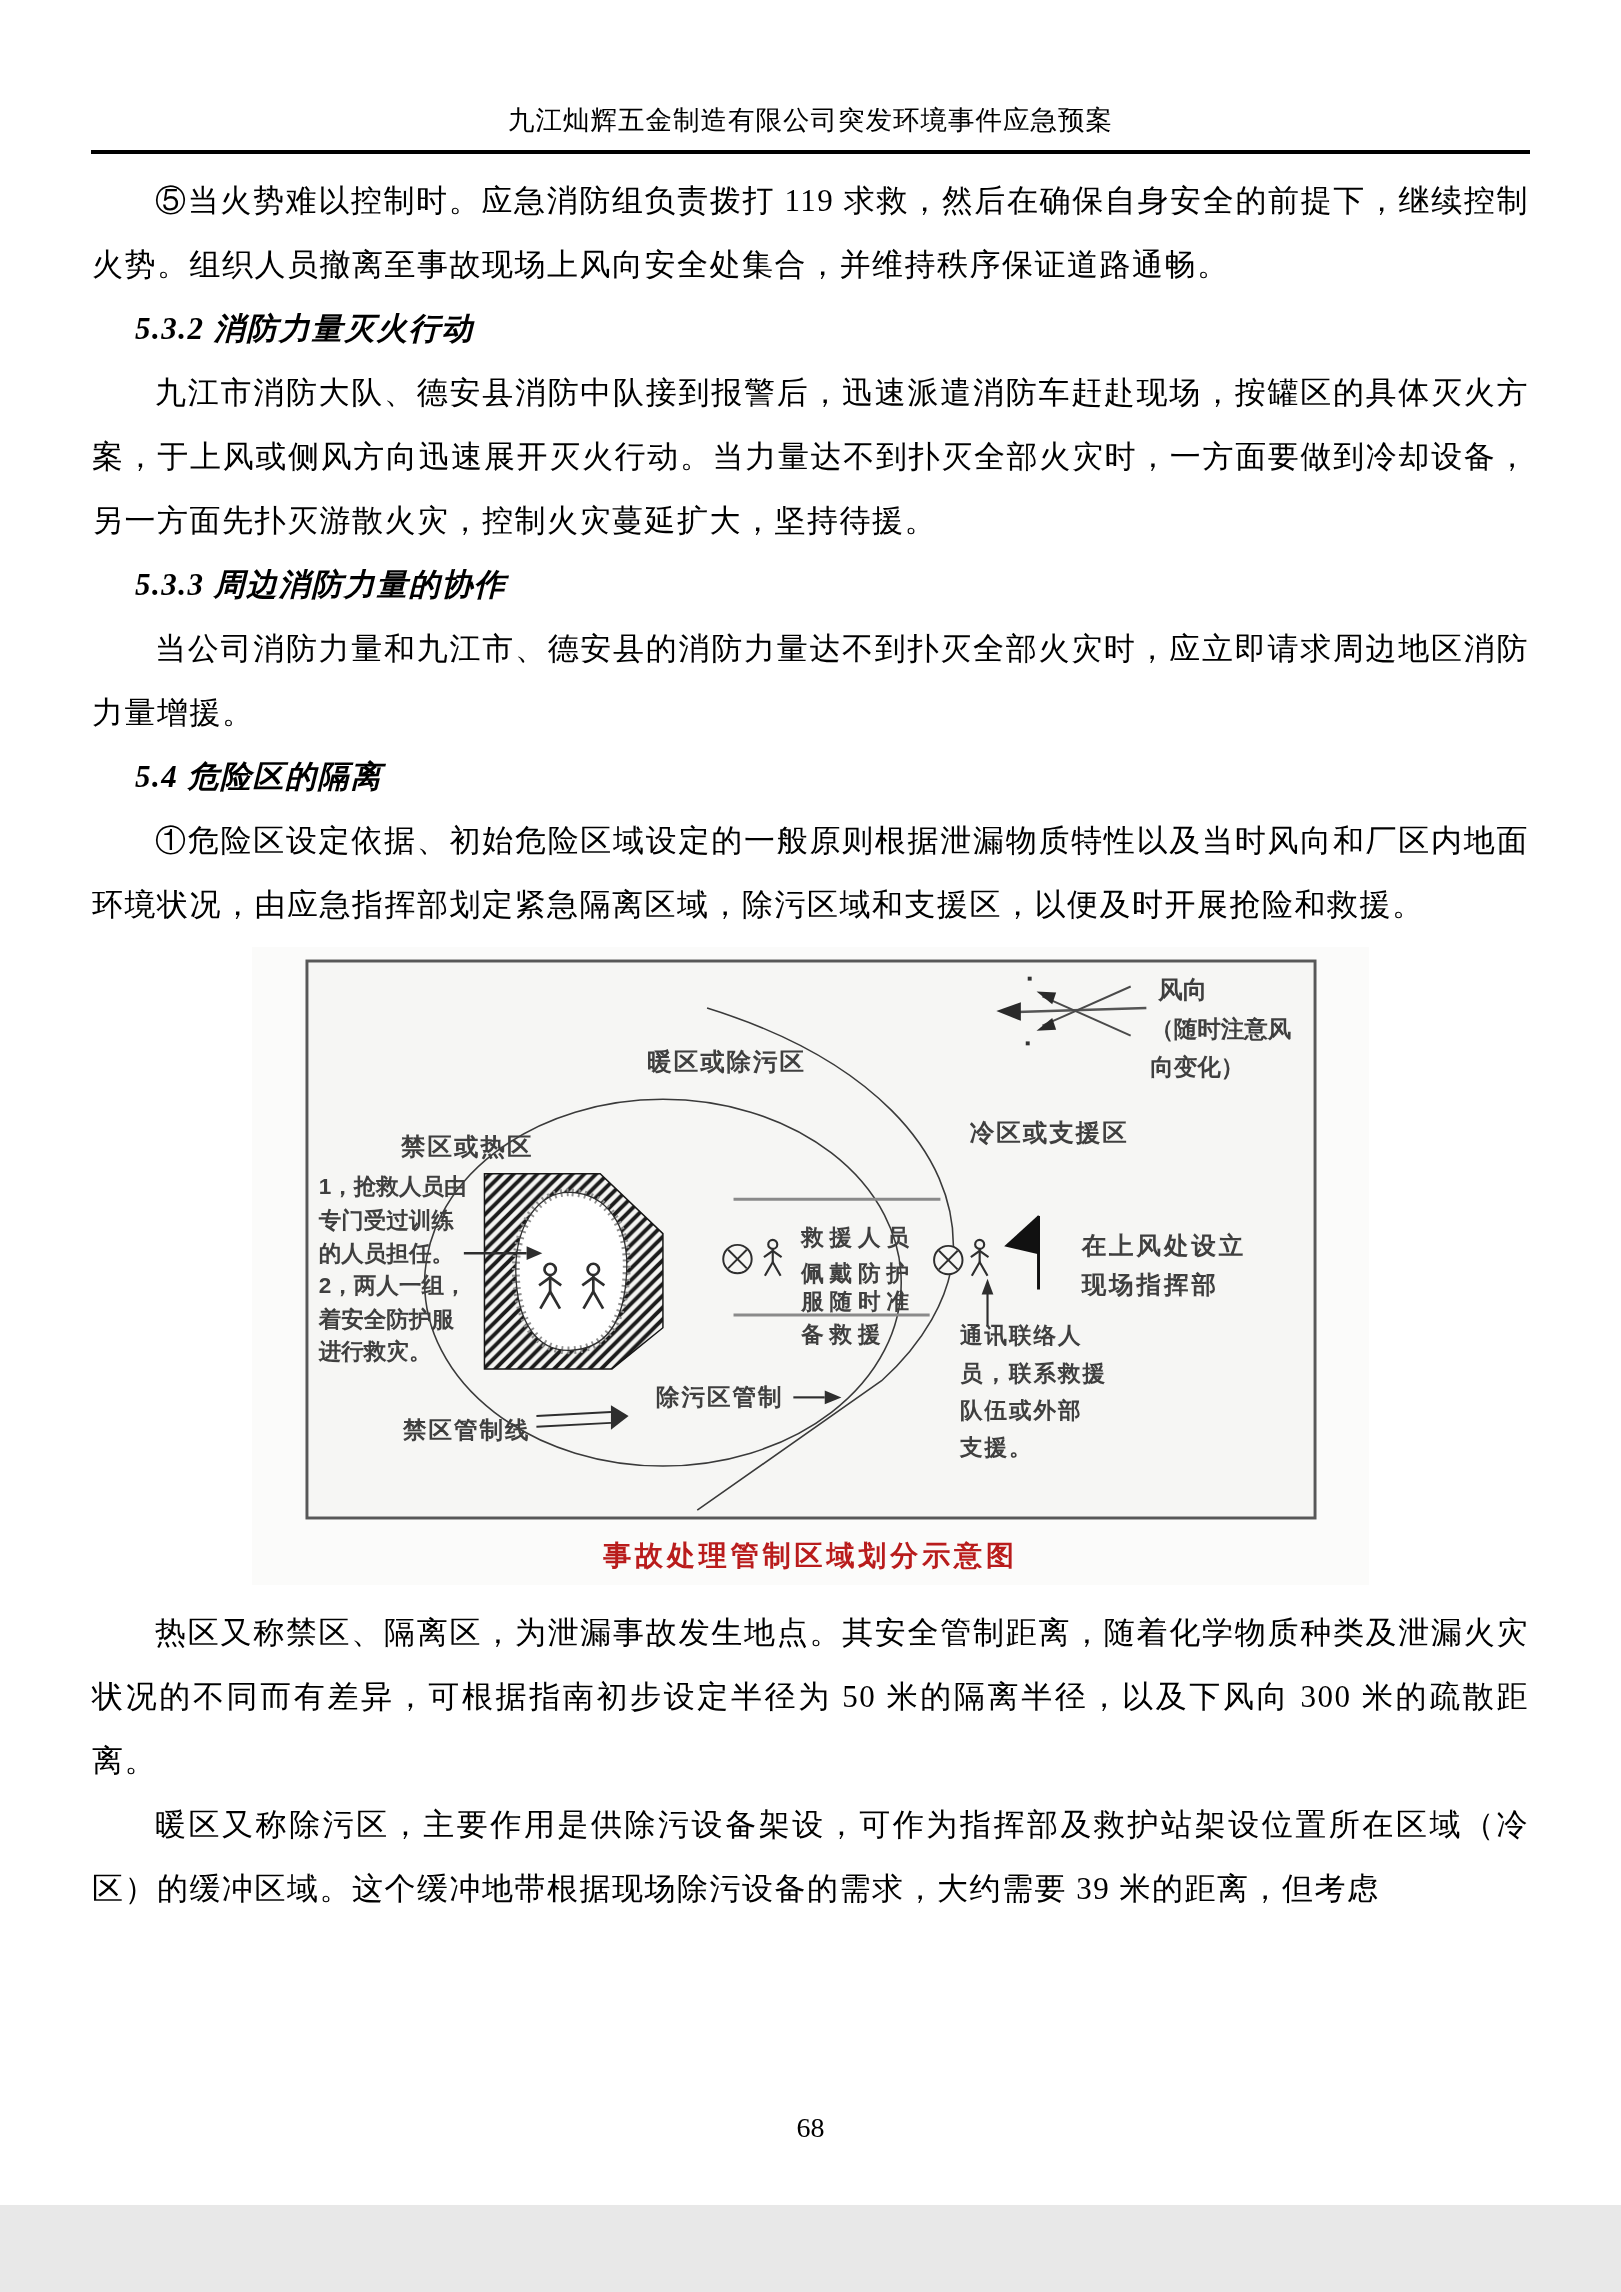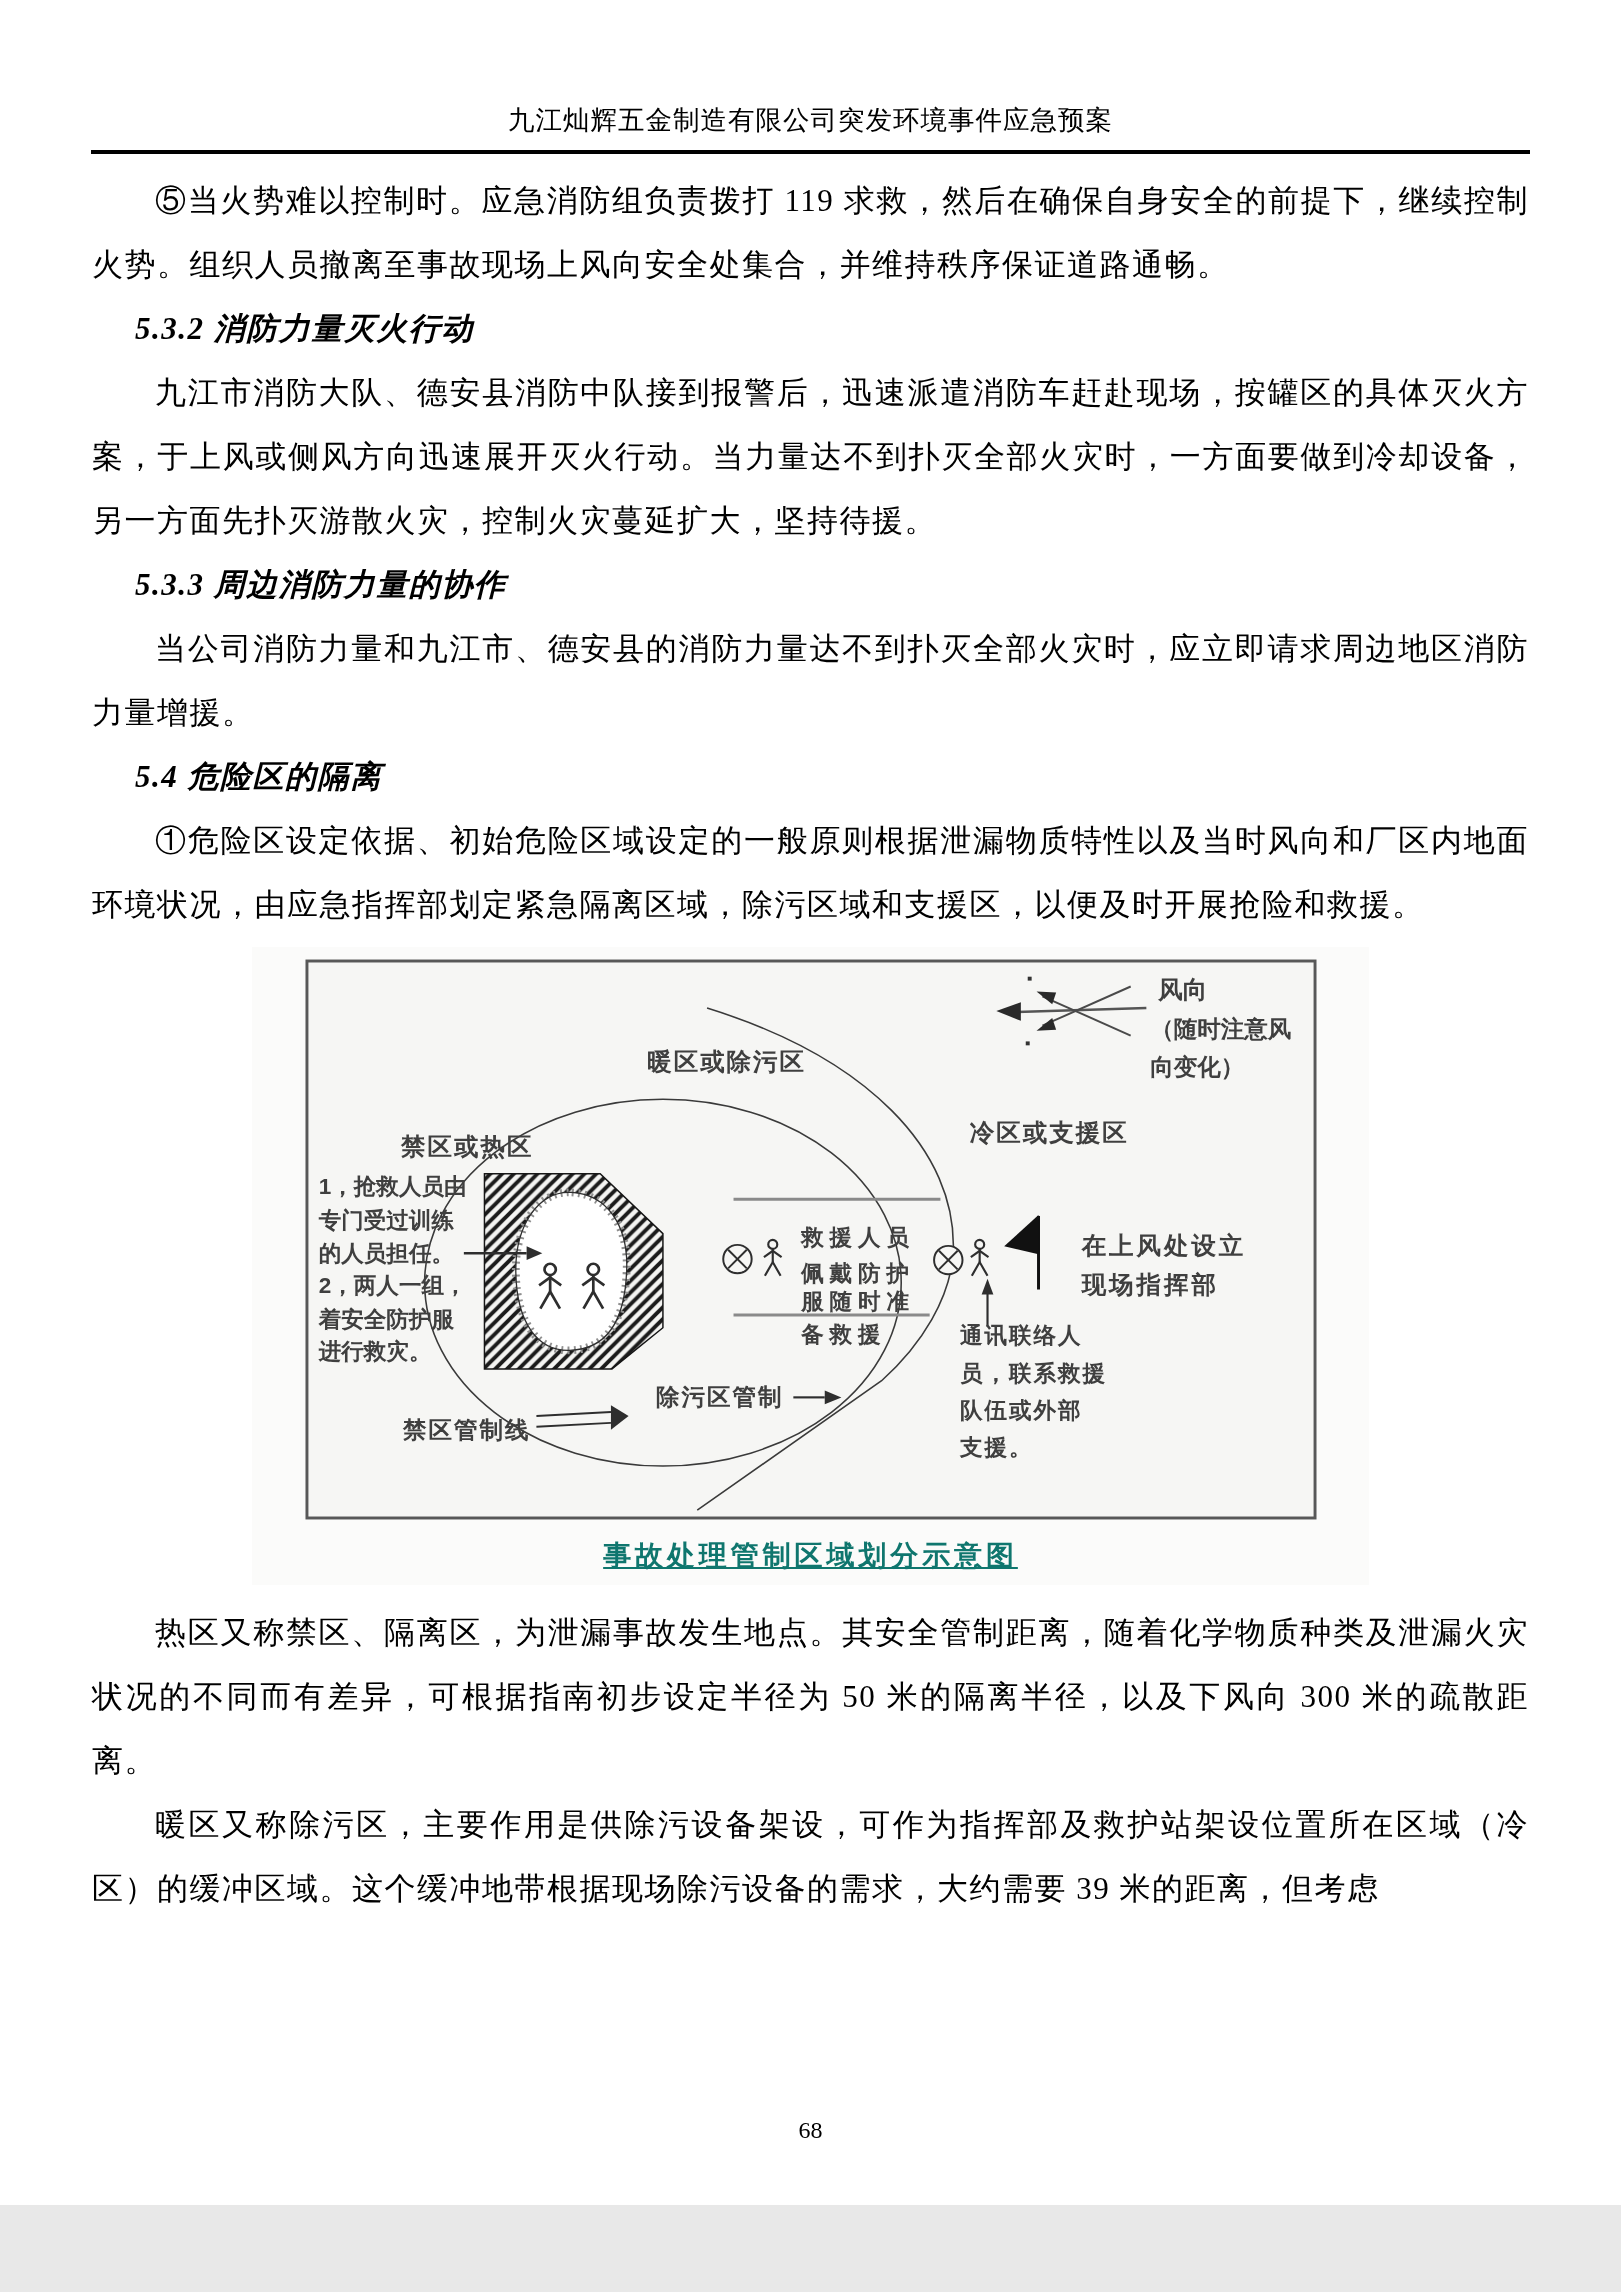--- a/index.html
+++ b/index.html
@@ -52,31 +52,30 @@
     position:relative;
     width:1012px; height:561px;
     margin:0 auto;
   }
   .figure-caption {
     margin-top:17.6px;
     text-align:center;
     font-family:"Liberation Sans","DejaVu Sans",sans-serif;
     font-size:28px;
     font-weight:600;
-    color:#0f766e;
+    color:#b91c1c;
     letter-spacing:3.9px;
-    text-decoration:underline;
   }
   p.after-figure { margin-top:15.7px; }
   .page-number {
     position:absolute;
     bottom:61px; left:0;
     width:100%;
     text-align:center;
-    font-size:24px;
+    font-size:28px;
   }
   .fig-t {
     font-family:"Liberation Sans","DejaVu Sans",sans-serif;
     fill:#3f3f3f;
     font-weight:600;
   }
 </style>
 </head>
 <body>
 

